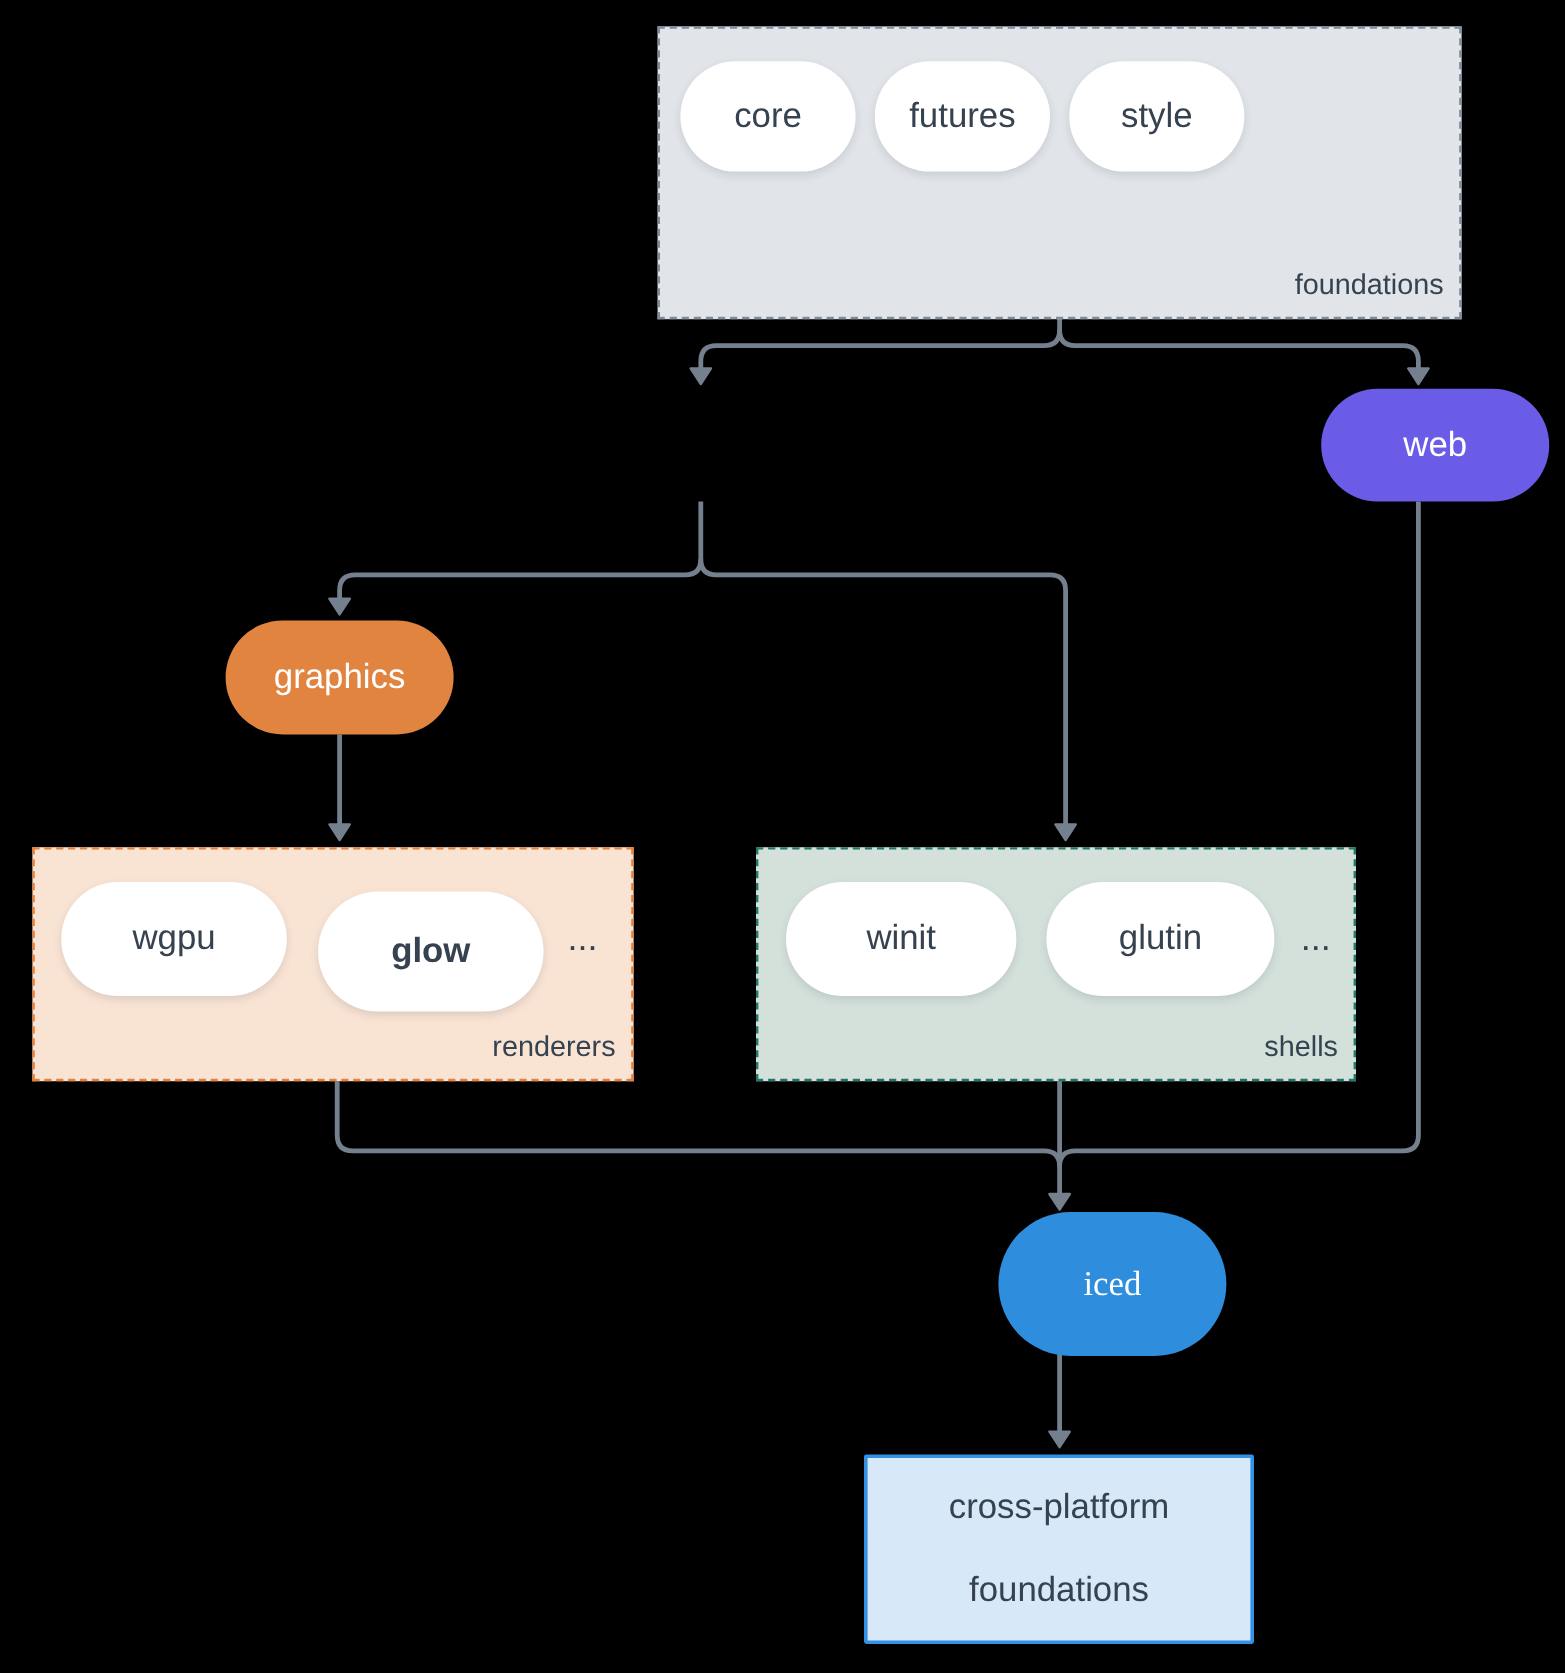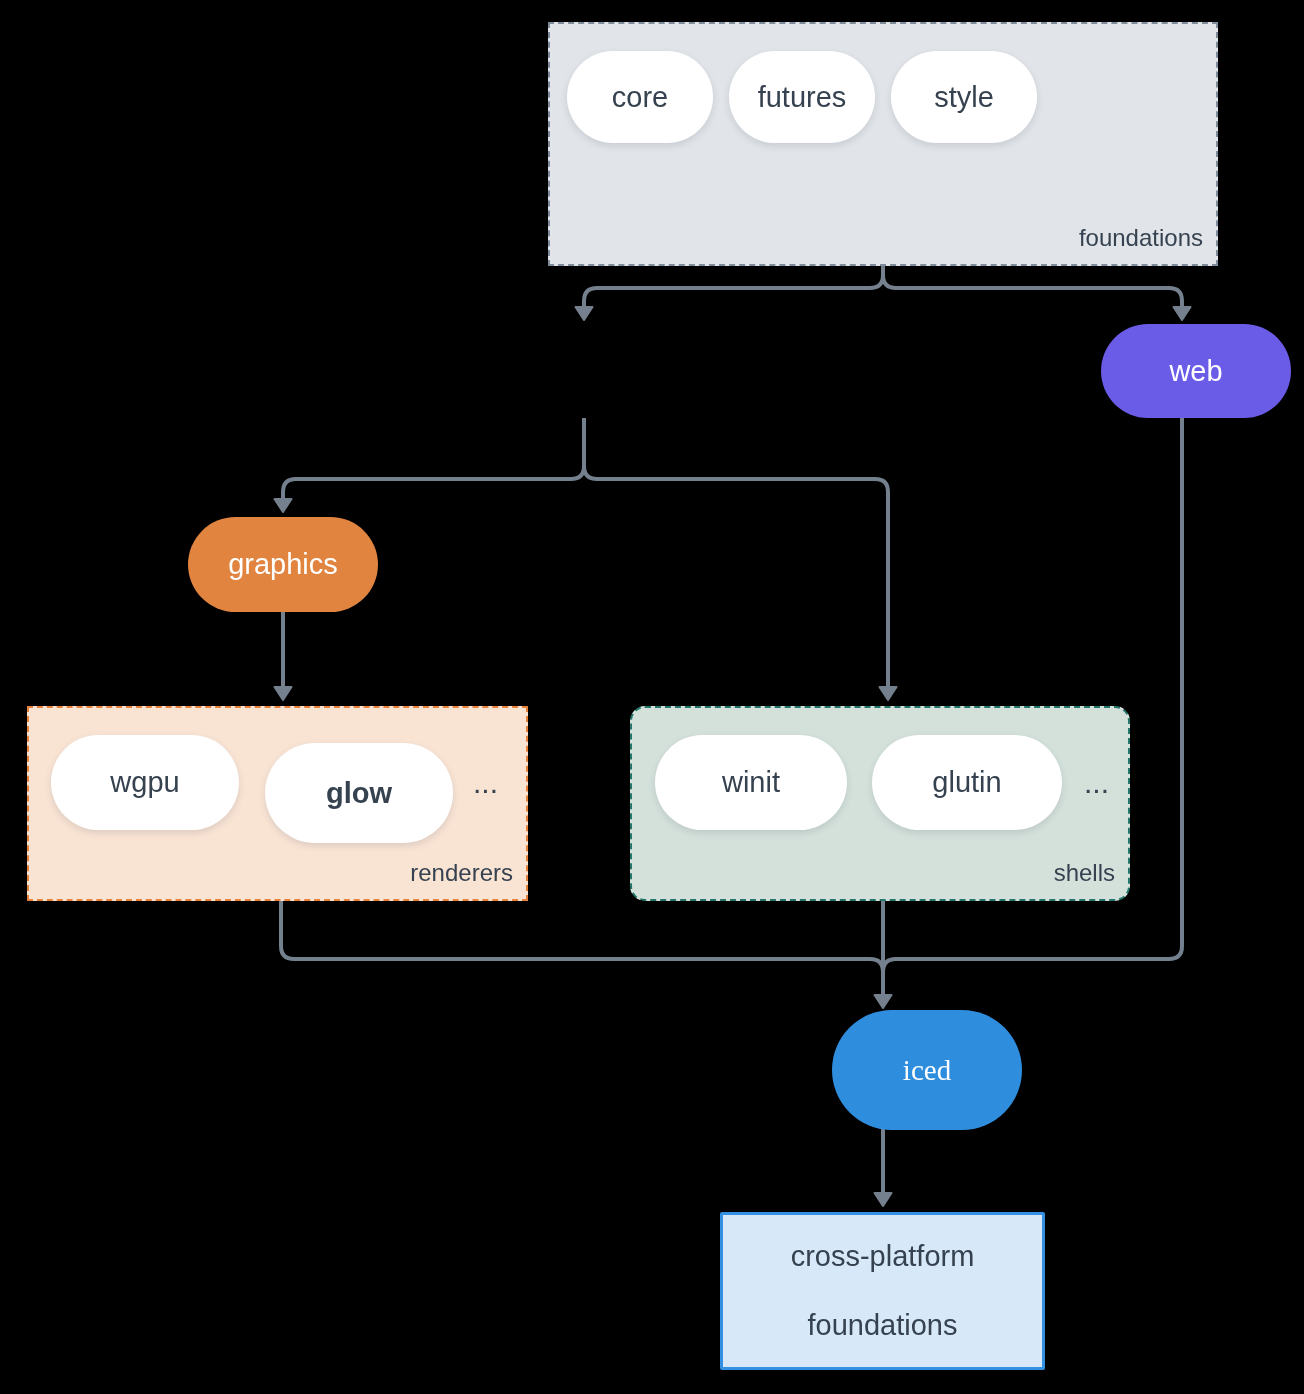--- a/index.html
+++ b/index.html
@@ -15,21 +15,21 @@
   svg.arrows path { fill: none; stroke: var(--arrow, #75808e); stroke-width: 4; }
   svg.arrows polygon { fill: var(--arrow, #75808e); stroke: var(--arrow, #75808e); stroke-width: 2; stroke-linejoin: round; }
 
   .group {
     position: absolute;
     box-sizing: border-box;
     border: 2px dashed;
   }
   .group.foundations { background: var(--foundations-bg, #e1e5e9); border-color: var(--foundations-border, #7e8c9c); }
   .group.renderers  { background: var(--renderers-bg, #f9e4d4); border-color: var(--renderers-border, #e8823b); }
-  .group.shells     { background: var(--shells-bg, #d4e1db); border-color: var(--shells-border, #23786b); border-radius: 15px; }
+  .group.shells     { background: var(--shells-bg, #d4e1db); border-color: var(--shells-border, #23786b); }
 
   .group-label {
     position: absolute;
     right: 13px;
     bottom: 12px;
     font-size: 24px;
     color: var(--dark-text, #36424f);
   }
 
   .pill {

